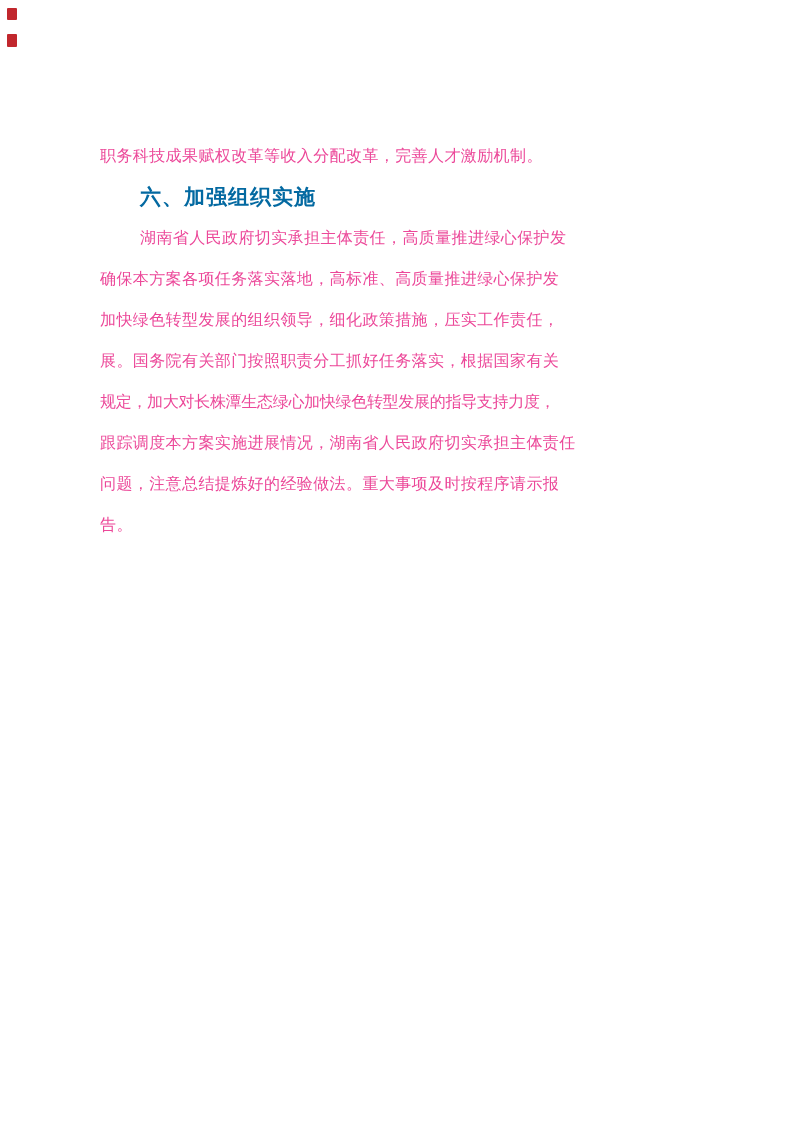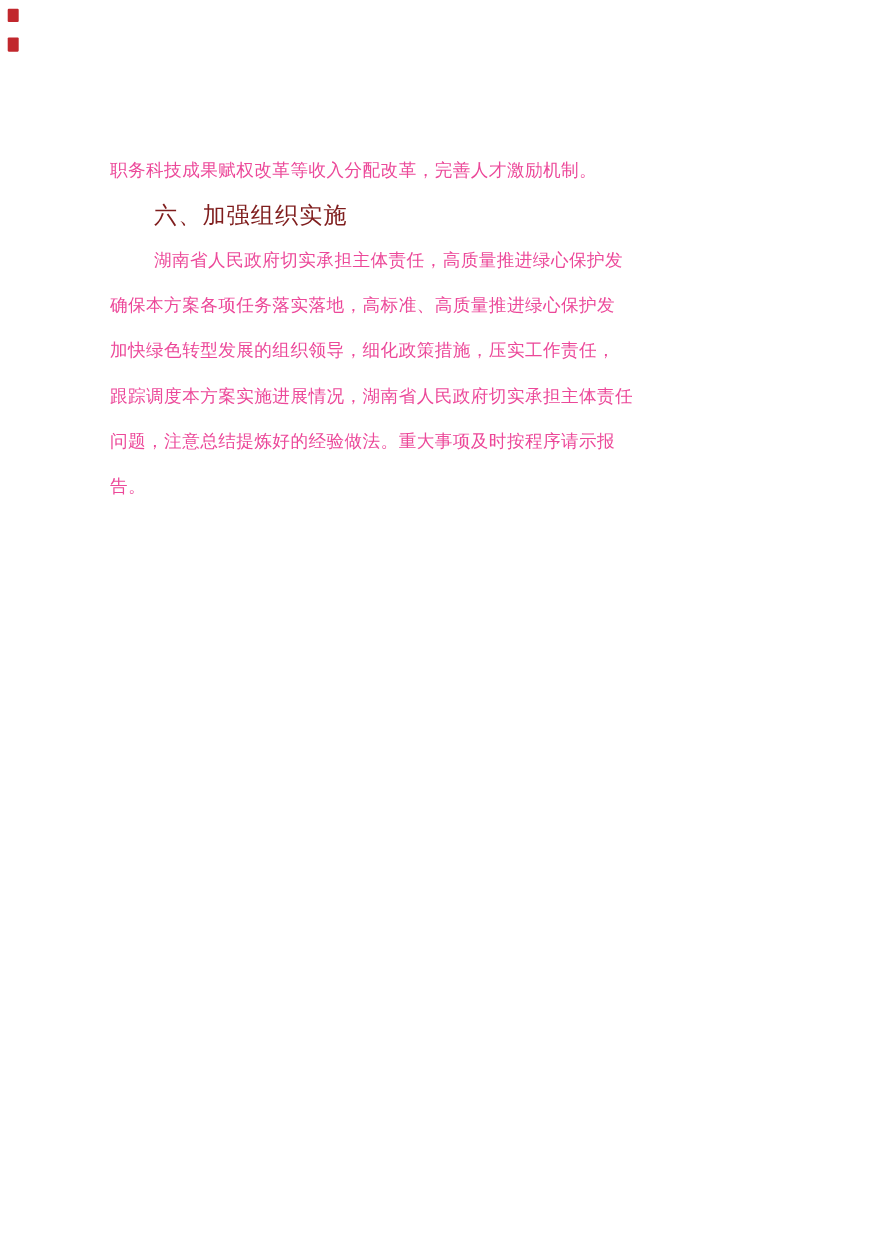--- a/index.html
+++ b/index.html
@@ -22,24 +22,24 @@
     height: 41px;
     line-height: 41px;
     font-size: 16px;
     letter-spacing: 0.4px;
     white-space: nowrap;
     color: #ec4899;
   }
   .line.indent { text-indent: 40px; }
   .line.heading {
     font-family: "Liberation Sans", "DejaVu Sans", sans-serif;
-    font-weight: 400;
+    font-weight: 700;
     font-size: 21px;
     letter-spacing: 1px;
-    color: #7f1d1d;
+    color: #0369a1;
   }
   .line.tight { letter-spacing: -0.3px; }
   .red-mark {
     position: absolute;
     border-radius: 1px;
   }
 </style>
 </head>
 <body>
 
@@ -47,17 +47,19 @@
   <div id="marks">
       <div class="red-mark" style="left: 7px; top: 8px; width: 10px; height: 12px; background: rgb(193, 39, 45);"></div>
       <div class="red-mark" style="left: 7px; top: 34px; width: 10px; height: 13px; background: rgb(193, 39, 45);"></div>
     </div>
   <div class="content" id="doc-content">
       <div class="line">职务科技成果赋权改革等收入分配改革，完善人才激励机制。</div>
       <div class="line heading indent">六、加强组织实施</div>
       <div class="line indent">湖南省人民政府切实承担主体责任，高质量推进绿心保护发</div>
       <div class="line">确保本方案各项任务落实落地，高标准、高质量推进绿心保护发</div>
       <div class="line">加快绿色转型发展的组织领导，细化政策措施，压实工作责任，</div>
+      <div class="line">展。国务院有关部门按照职责分工抓好任务落实，根据国家有关</div>
+      <div class="line tight">规定，加大对长株潭生态绿心加快绿色转型发展的指导支持力度，</div>
       <div class="line">跟踪调度本方案实施进展情况，湖南省人民政府切实承担主体责任</div>
       <div class="line">问题，注意总结提炼好的经验做法。重大事项及时按程序请示报</div>
       <div class="line">告。</div>
     </div>
 </div>
 
 </body></html>

